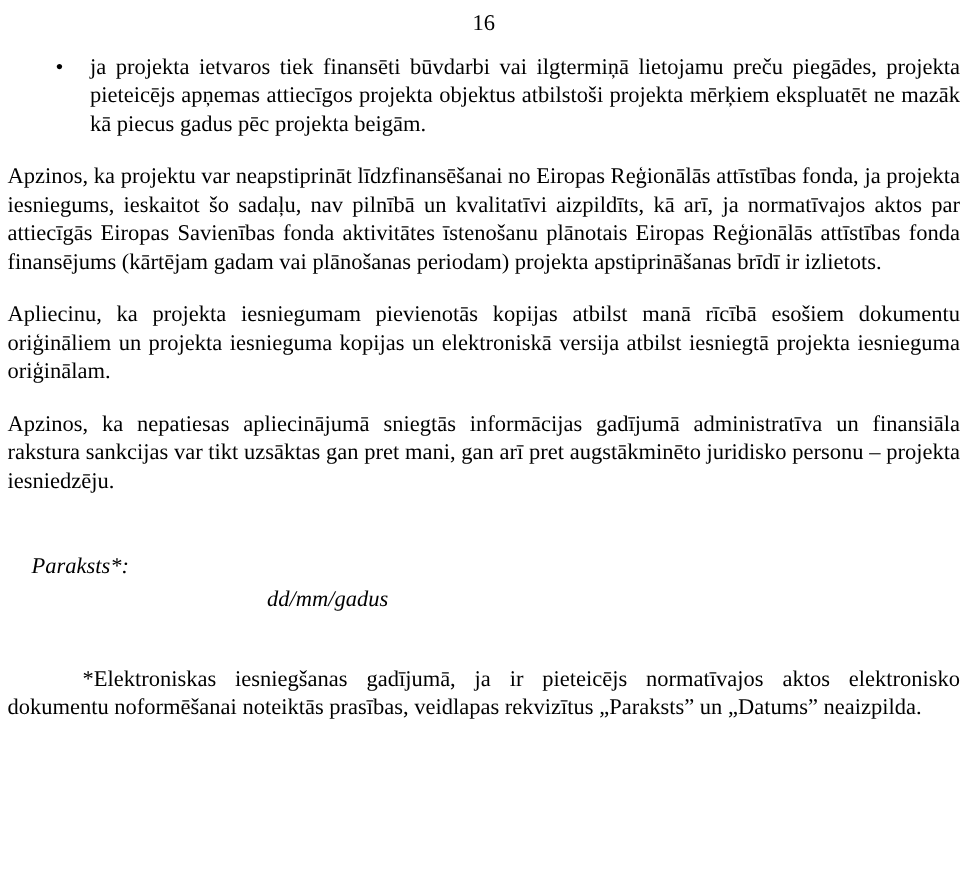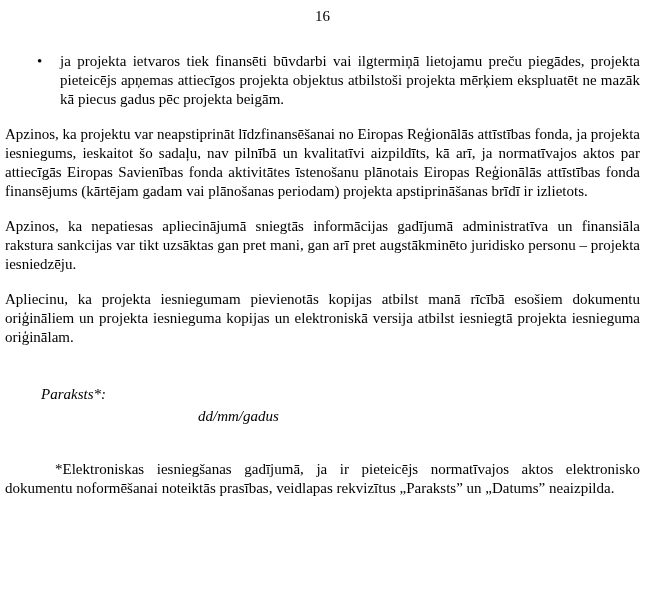--- a/index.html
+++ b/index.html
@@ -14,21 +14,21 @@
     font-family: "Liberation Serif", serif;
     color: #000000;
   }
   .page {
     padding: 7px 5px 0 5px;
     font-size: 15px;
     line-height: 19px;
   }
   .page-number {
     text-align: center;
-    margin-bottom: 26px;
+    margin-bottom: 10px;
   }
   ul.bullet-list {
     list-style: none;
     margin: 0 0 0 30px;
     padding: 0;
   }
   ul.bullet-list li {
     position: relative;
     padding-left: 25px;
     text-align: justify;
@@ -36,21 +36,21 @@
   .bullet-marker {
     position: absolute;
     left: 2px;
     top: 0;
   }
   p.body-par {
     margin: 16px 0 0 0;
     text-align: justify;
   }
   .signature-block {
-    margin: 36px 0 0 36px;
+    margin: 36px 0 0 16px;
     font-style: italic;
     line-height: 22px;
   }
   .sig-date {
     margin-left: 157px;
   }
   p.footnote {
     margin: 33px 0 0 0;
     text-align: justify;
     text-indent: 50px;
@@ -65,23 +65,23 @@
 
   <ul class="bullet-list">
     <li>
       <span class="bullet-marker">•</span>
       <span>ja projekta ietvaros tiek finansēti būvdarbi vai ilgtermiņā lietojamu preču piegādes, projekta pieteicējs apņemas attiecīgos projekta objektus atbilstoši projekta mērķiem ekspluatēt ne mazāk kā piecus gadus pēc projekta beigām.</span>
     </li>
   </ul>
 
   <p class="body-par">Apzinos, ka projektu var neapstiprināt līdzfinansēšanai no Eiropas Reģionālās attīstības fonda, ja projekta iesniegums, ieskaitot šo sadaļu, nav pilnībā un kvalitatīvi aizpildīts, kā arī, ja normatīvajos aktos par attiecīgās Eiropas Savienības fonda aktivitātes īstenošanu plānotais Eiropas Reģionālās attīstības fonda finansējums (kārtējam gadam vai plānošanas periodam) projekta apstiprināšanas brīdī ir izlietots.</p>
 
+  <p class="body-par">Apliecinu, ka projekta iesniegumam pievienotās kopijas atbilst manā rīcībā esošiem dokumentu oriģināliem un projekta iesnieguma kopijas un elektroniskā versija atbilst iesniegtā projekta iesnieguma oriģinālam.</p>
+
   <p class="body-par">Apzinos, ka nepatiesas apliecinājumā sniegtās informācijas gadījumā administratīva un finansiāla rakstura sankcijas var tikt uzsāktas gan pret mani, gan arī pret augstākminēto juridisko personu – projekta iesniedzēju.</p>
-
-  <p class="body-par">Apliecinu, ka projekta iesniegumam pievienotās kopijas atbilst manā rīcībā esošiem dokumentu oriģināliem un projekta iesnieguma kopijas un elektroniskā versija atbilst iesniegtā projekta iesnieguma oriģinālam.</p>
 
   <div class="signature-block">
     <div>Paraksts*:</div>
     <div class="sig-date">dd/mm/gadus</div>
   </div>
 
   <p class="footnote">*Elektroniskas iesniegšanas gadījumā, ja ir pieteicējs normatīvajos aktos elektronisko dokumentu noformēšanai noteiktās prasības, veidlapas rekvizītus „Paraksts” un „Datums” neaizpilda.</p>
 
 </div>
 

